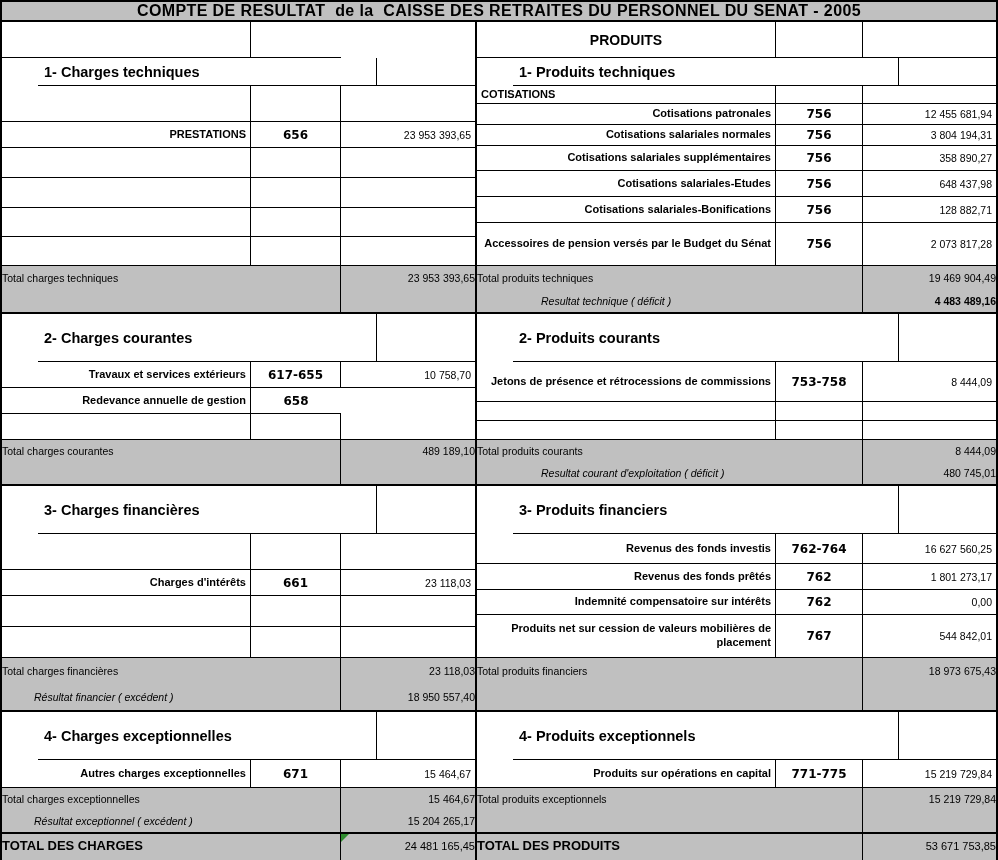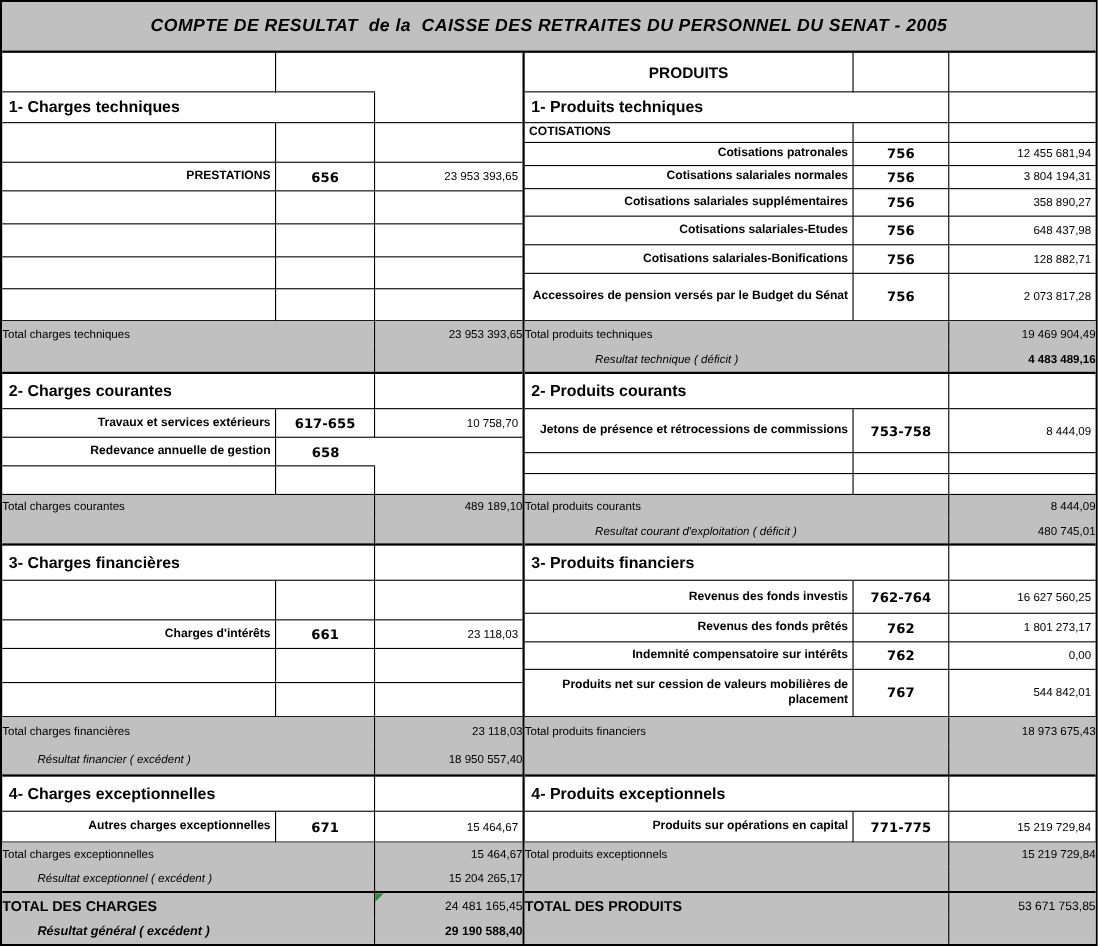--- a/index.html
+++ b/index.html
@@ -2,21 +2,21 @@
 <html><head>
 <meta charset="utf-8">
 <style>
   * { margin:0; padding:0; box-sizing:border-box; }
   html,body { background:#ffffff; }
   body { width:998px; height:860px; font-family:"Liberation Sans", sans-serif; color:#000; }
   .page { width:998px; height:860px; border:2px solid #000; display:flex; flex-direction:column; background:#fff; }
 
   .title-bar { height:46px; background:#c0c0c0; border-bottom:2px solid #000;
     display:flex; align-items:center; justify-content:center;
-    font-weight:bold; font-size:16px; letter-spacing:.4px; white-space:pre;font-style:italic; }
+    font-weight:bold; font-size:16px; letter-spacing:.4px; white-space:pre; }
 
   .table { flex:1; display:flex; }
   .half { display:flex; flex-direction:column; }
   .lhalf { width:473px; }
   .rhalf { flex:1; border-left:2px solid #000; }
 
   .row { display:grid; }
   .lhalf .row { grid-template-columns:249px 90px 1fr; }
   .rhalf .row { grid-template-columns:299px 87px 1fr; }
   .c { border-right:1px solid #000; border-bottom:1px solid #000;
@@ -24,21 +24,21 @@
   .row .c:last-child { border-right:none; }
 
   .label { justify-content:flex-end; text-align:right; font-weight:bold; font-size:11px; line-height:1.25; }
   .label.grp { justify-content:flex-start; text-align:left; }
   .code { justify-content:center; font-weight:bold; font-size:12px; font-family:"DejaVu Sans", sans-serif; }
   .amount { justify-content:flex-end; font-size:10.5px; }
 
   .colhdr { height:36px; }
   .colhdr .chead { justify-content:center; font-weight:bold; font-size:14px; }
 
-  .sechead { display:grid; }
+  .sechead { display:grid;margin-left:36px; }
   .lhalf .sechead { grid-template-columns:339px 1fr; }
   .rhalf .sechead { grid-template-columns:386px 1fr; }
   .hcell { border-right:1px solid #000; border-bottom:1px solid #000;
            display:flex; align-items:center; padding:0 6px; font-weight:bold; font-size:14.5px; }
   .hfill { border-bottom:1px solid #000; }
 
   .band { background:#c0c0c0; border-bottom:2px solid #000; }
   .band.final { border-bottom:none;text-align:right; }
   .bline { display:grid; }
   .lhalf .bline { grid-template-columns:339px 1fr; }
@@ -53,21 +53,21 @@
   .bd { font-weight:bold; }
   .grand { font-weight:bold; font-size:13px; }
   .gamt { font-size:11px; }
   .resgen { font-weight:bold; font-style:italic; font-size:11.5px; padding-left:32px; }
 
   .rel { position:relative; }
   .gmarker { position:absolute; top:0; left:0; width:0; height:0;
              border-top:8px solid #2e8b2e; border-right:8px solid transparent; }
 
   .h18{height:18px}.h19{height:19px}.h21{height:21px}.h25{height:25px}.h26{height:26px}
-  .h28{height:28px}.h29{height:29px}.h30{height:30px}.h31{height:31px}.h32{height:32px}
+  .h28{height:28px}.h29{height:29px}.h30{height:30px}.h31{height:31px}.h32{height:48px}
   .h36{height:36px}.h40{height:40px}.h43{height:43px}
   .h46{height:46px}.h48{height:48px}.h54{height:54px}
   .lh22{height:22px}.lh23{height:23px}.lh26{height:26px}
 </style>
 </head>
 <body>
 
 <div class="page">
   <div class="title-bar">COMPTE DE RESULTAT  de la  CAISSE DES RETRAITES DU PERSONNEL DU SENAT - 2005</div>
 

